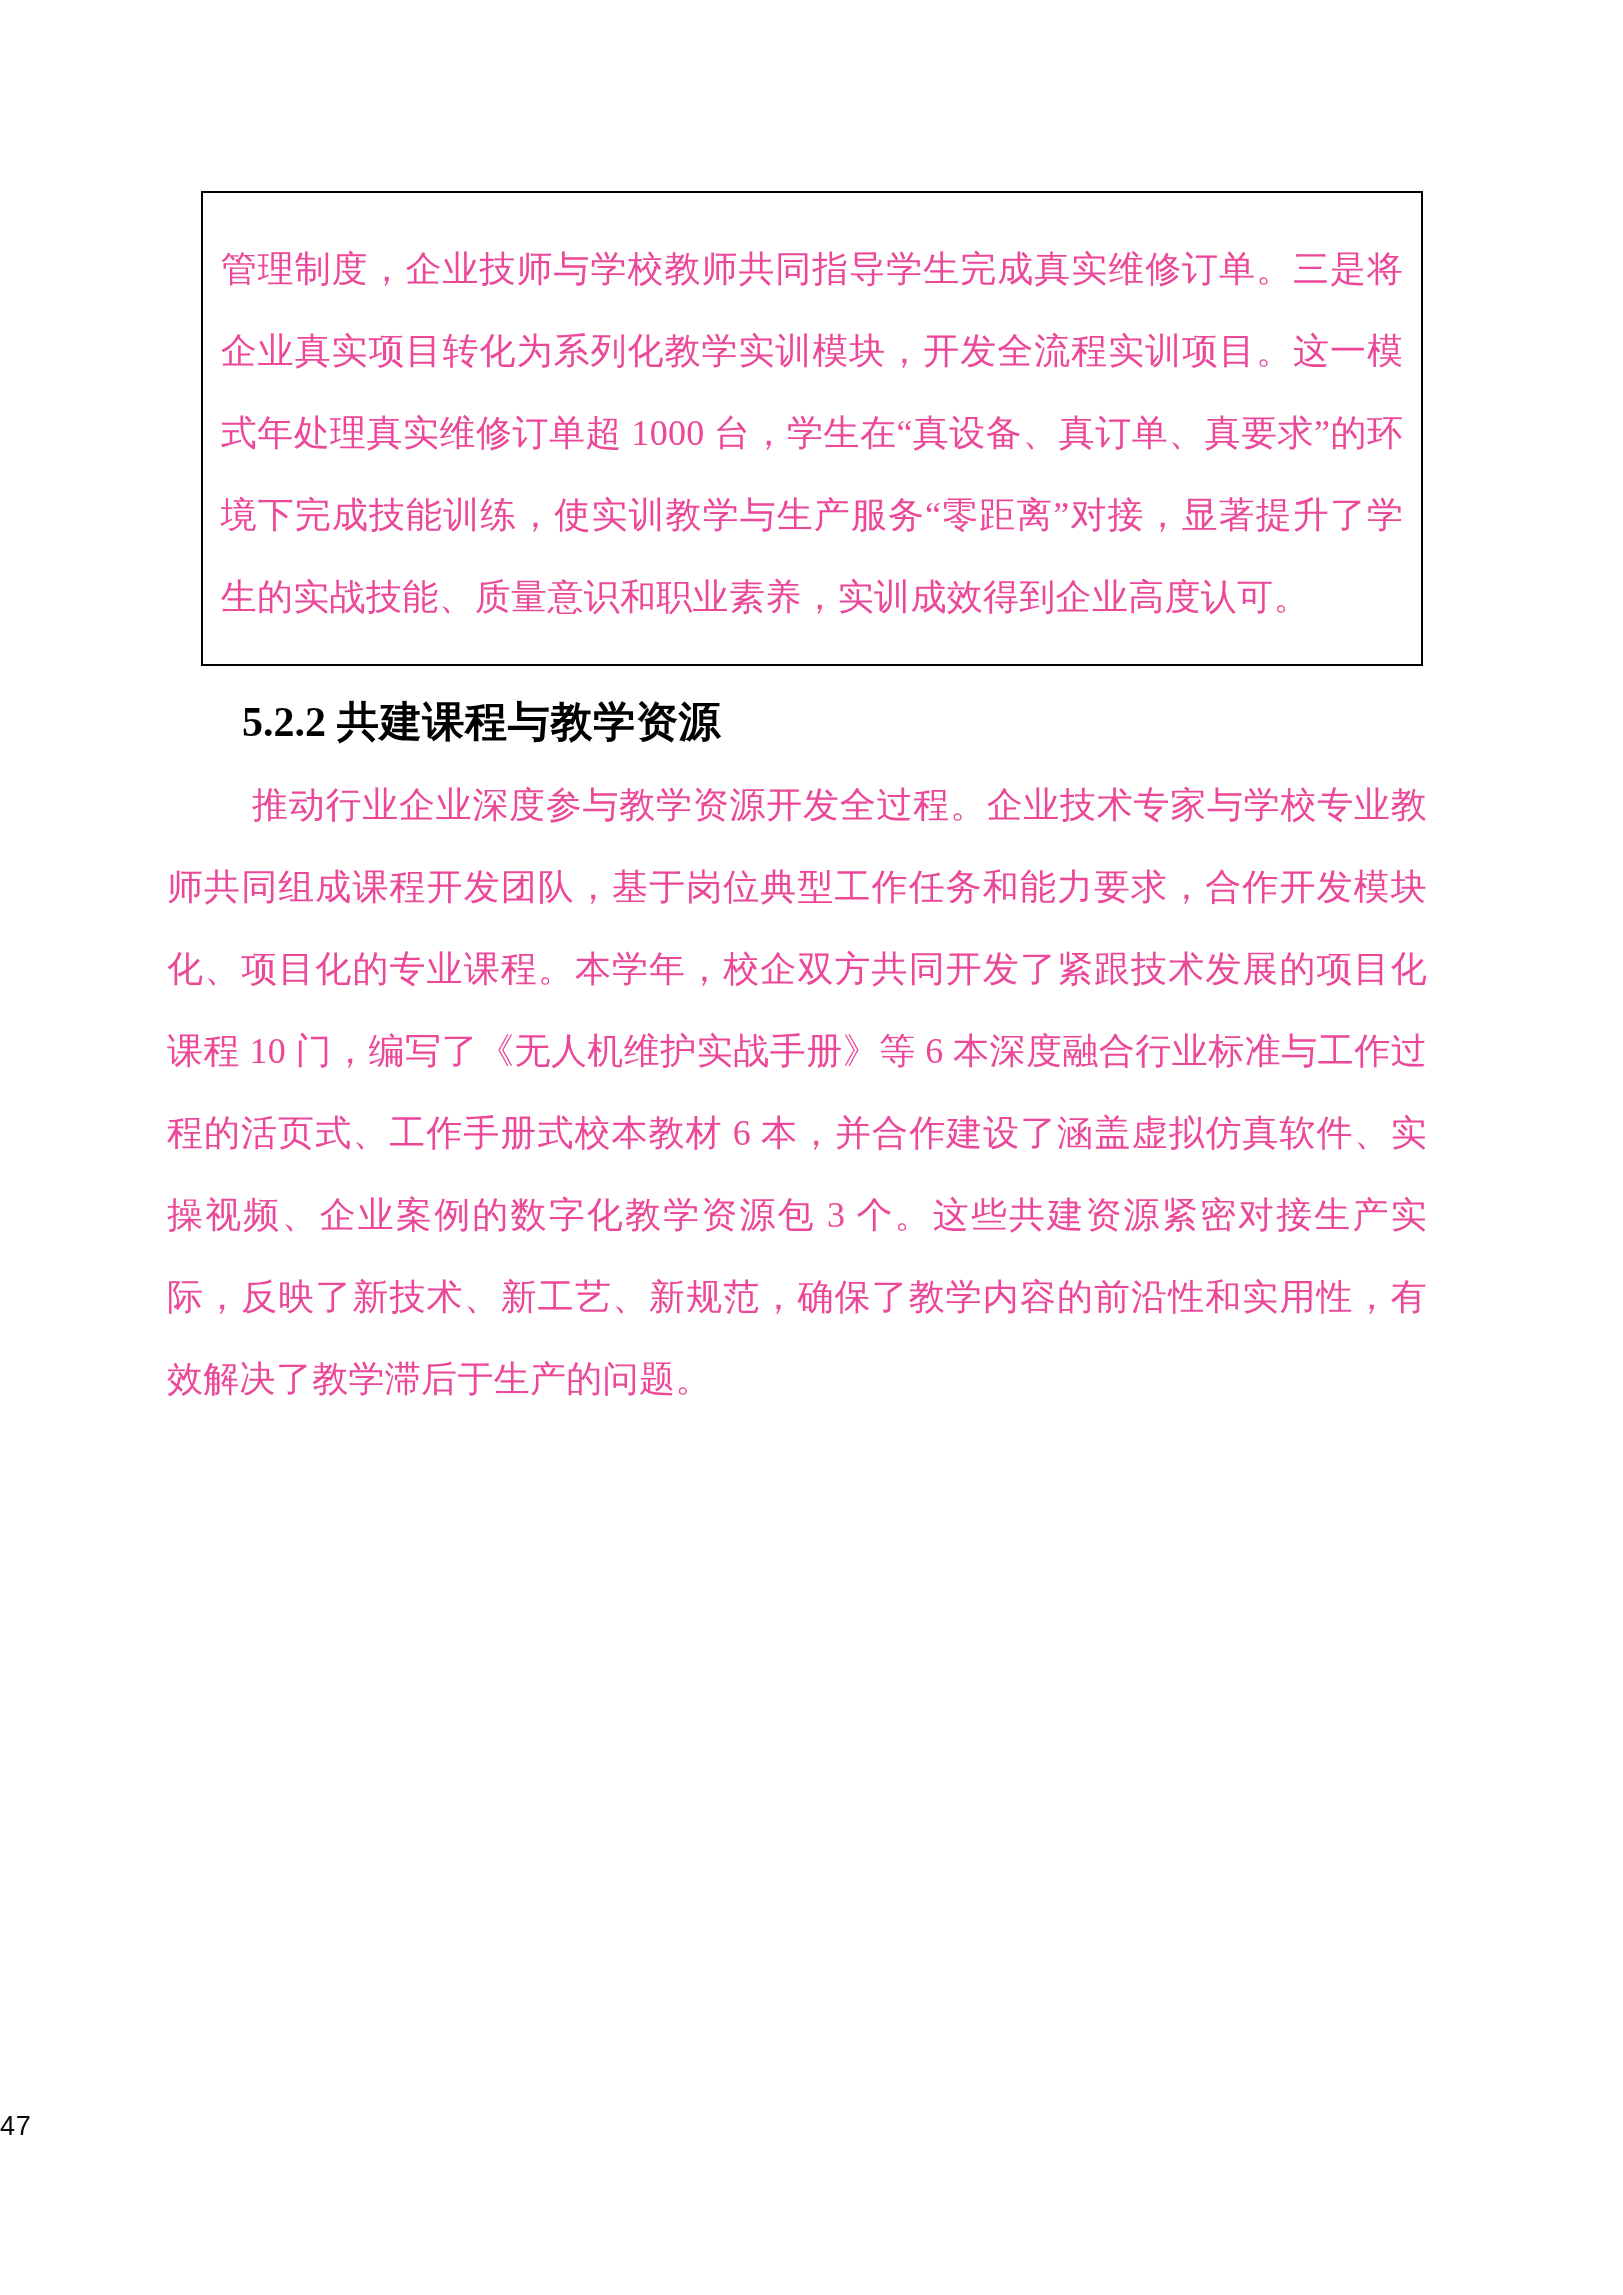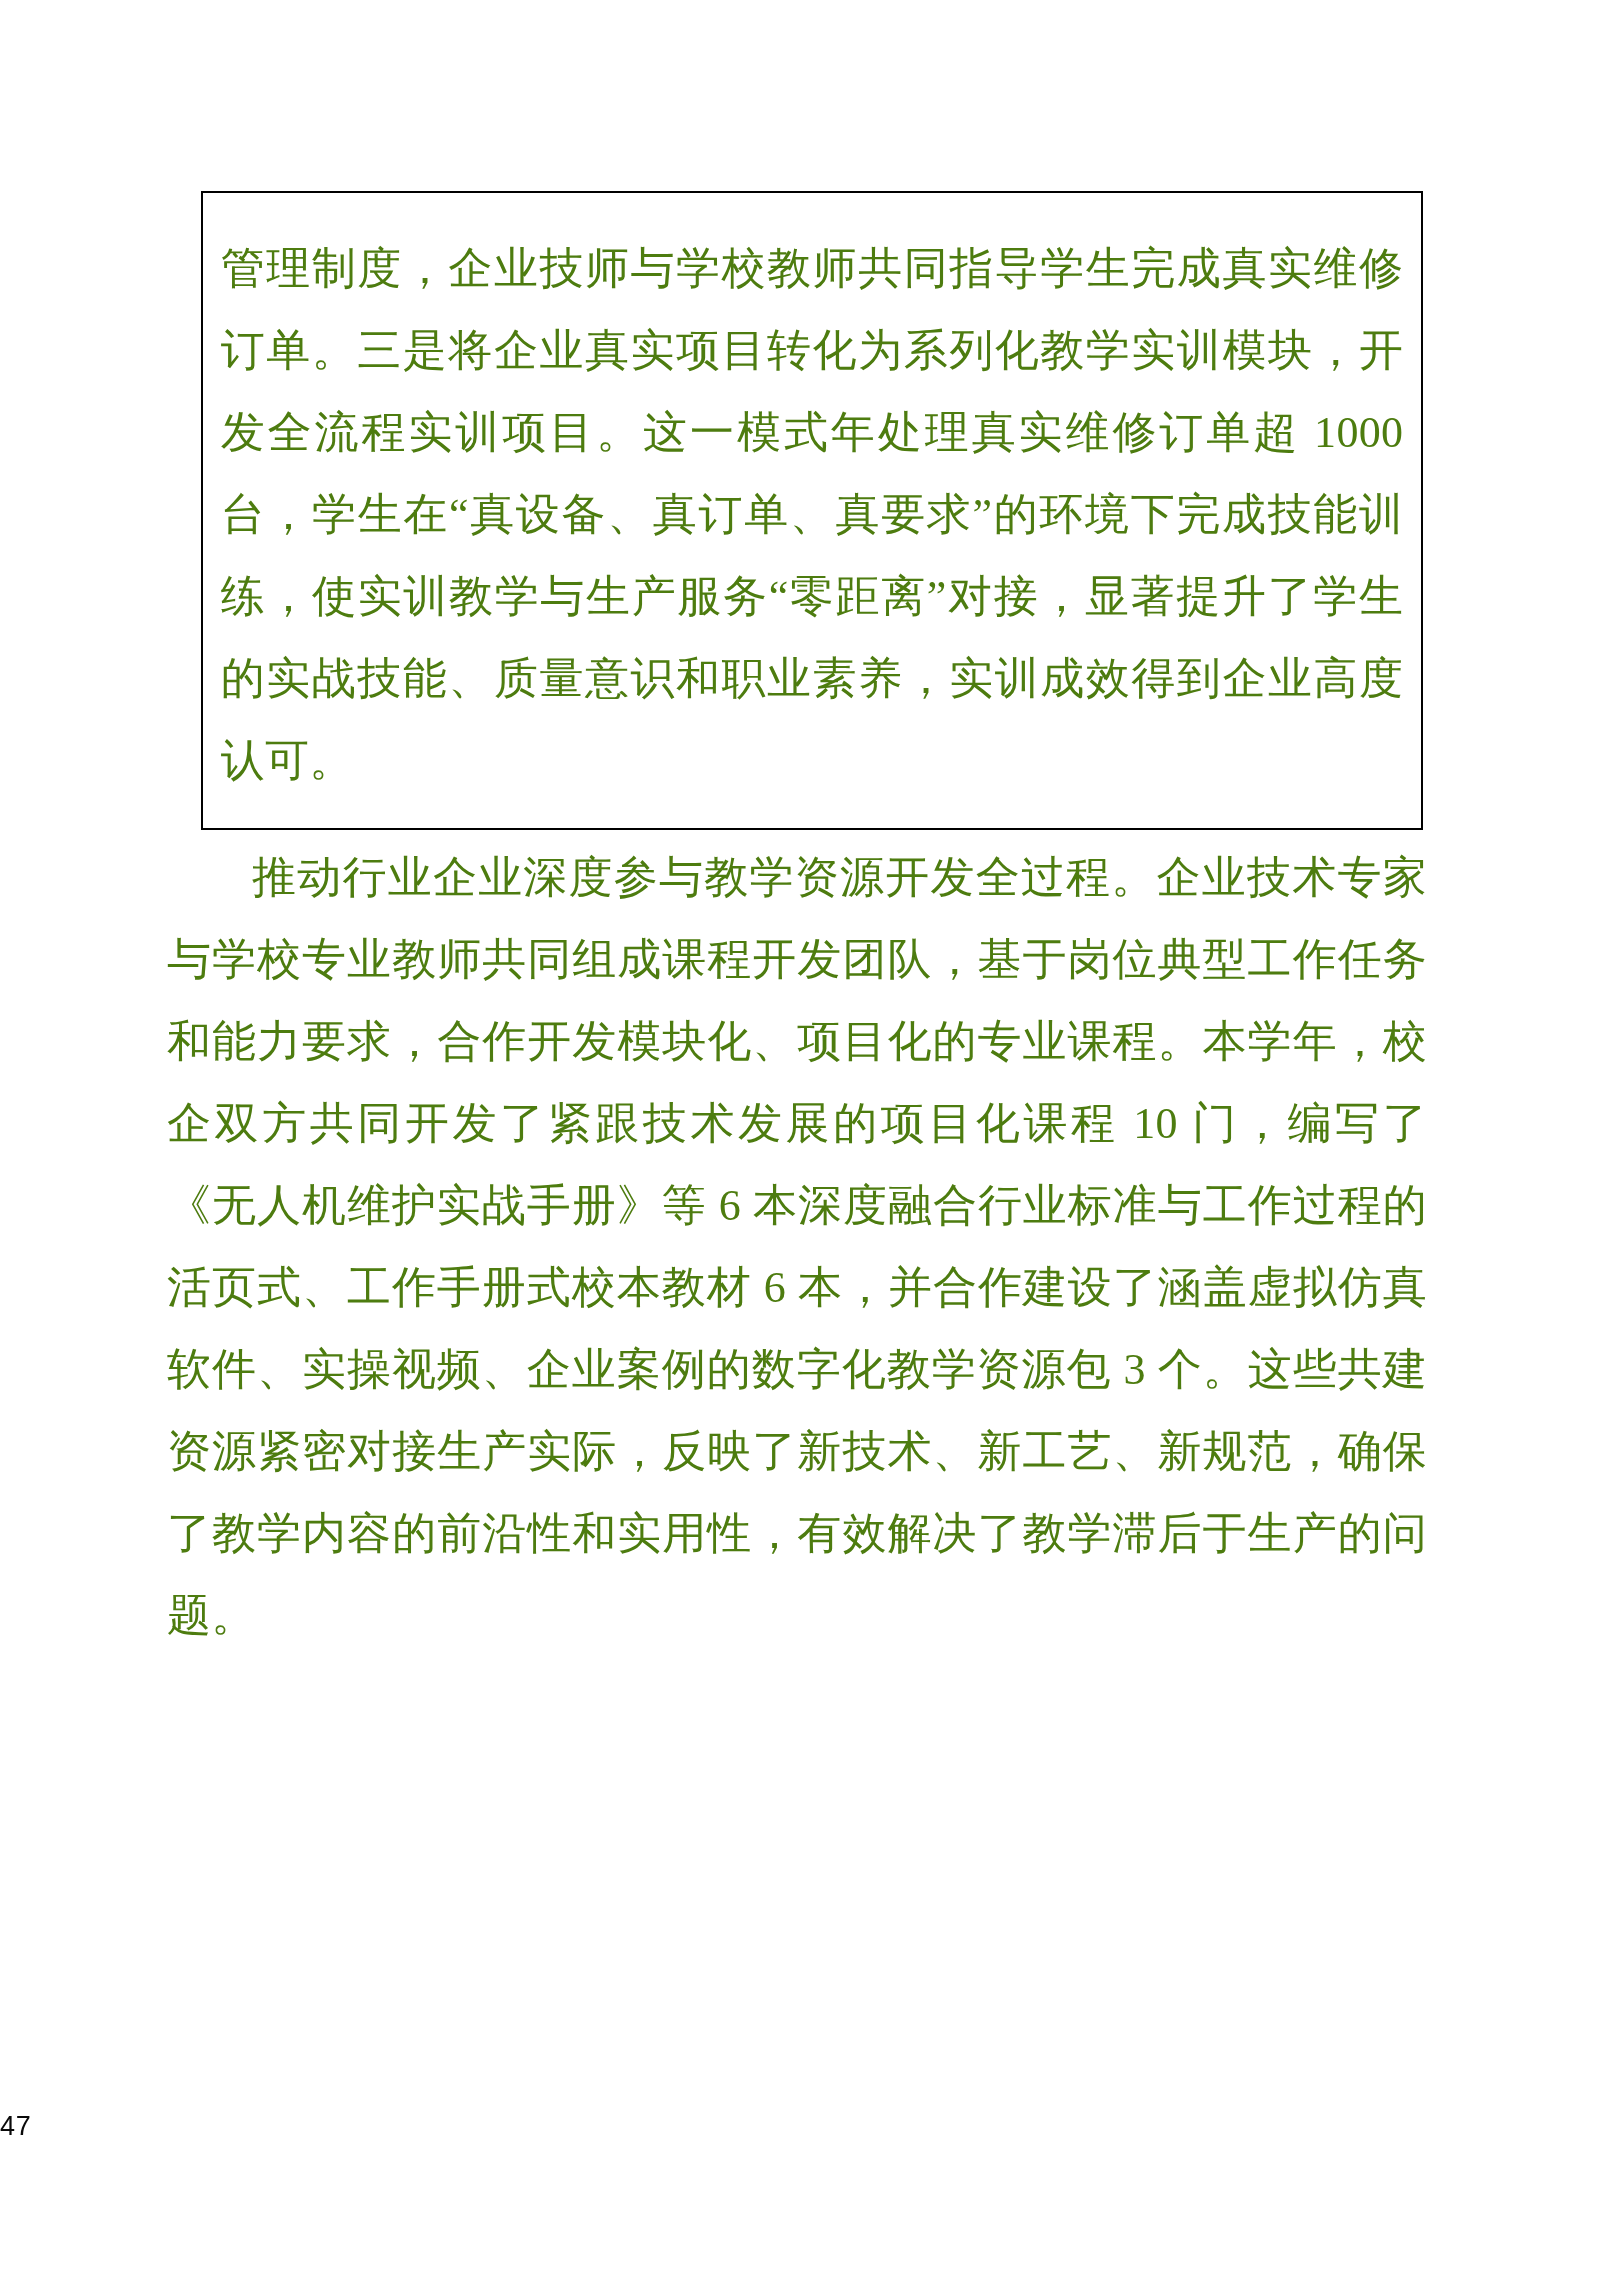--- a/index.html
+++ b/index.html
@@ -38,29 +38,29 @@
     padding: 35px 17.7px 26px 17.7px;
   }
   .quote-box .cn-par {
     text-indent: 0;
     margin: 0;
   }
 
   
   .cn-par {
     font-family: "Liberation Serif", "DejaVu Serif", serif;
-    font-size: 44px;
+    font-size: 36px;
     line-height: 82px;
     text-align: justify;
     text-justify: inter-character;
     letter-spacing: 0.3px;
     margin: 0;
     text-indent: 85px;
     word-break: break-all;
-    color: #4d7c0f;
+    color: #ec4899;
   }
 
   
   .h-bold {
     font-family: "Liberation Serif", "DejaVu Serif", serif;
     font-size: 42px;
     line-height: 80px;
     font-weight: bold;
     margin: 9.5px 0 1.4px 0;
     text-indent: 75px;
@@ -106,20 +106,21 @@
 <div id="page">
 
   <div class="content">
 
     <div class="quote-box">
       <p class="cn-par">管理制度，企业技师与学校教师共同指导学生完成真实维修订单。三是将企业真实项目转化为系列化教学实训模块，开发全流程实训项目。这一模式年处理真实维修订单超 1000 台，学生在“真设备、真订单、真要求”的环境下完成技能训练，使实训教学与生产服务“零距离”对接，显著提升了学生的实战技能、质量意识和职业素养，实训成效得到企业高度认可。</p>
     </div>
 
     <div class="spacer-sm"></div>
 
+    <h3 class="h-bold"><span class="h-num">5.2.2</span><span class="h-gap"></span><span>共建课程与教学资源</span></h3>
 
     <p class="cn-par">推动行业企业深度参与教学资源开发全过程。企业技术专家与学校专业教师共同组成课程开发团队，基于岗位典型工作任务和能力要求，合作开发模块化、项目化的专业课程。本学年，校企双方共同开发了紧跟技术发展的项目化课程 10 门，编写了《无人机维护实战手册》等 6 本深度融合行业标准与工作过程的活页式、工作手册式校本教材 6 本，并合作建设了涵盖虚拟仿真软件、实操视频、企业案例的数字化教学资源包 3 个。这些共建资源紧密对接生产实际，反映了新技术、新工艺、新规范，确保了教学内容的前沿性和实用性，有效解决了教学滞后于生产的问题。</p>
 
     <div class="spacer-md"></div>
 
 
     <div class="spacer-sm"></div>
 
 
 

